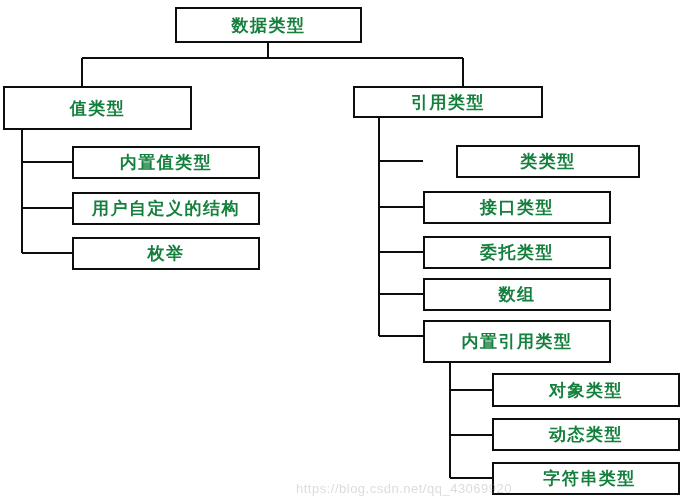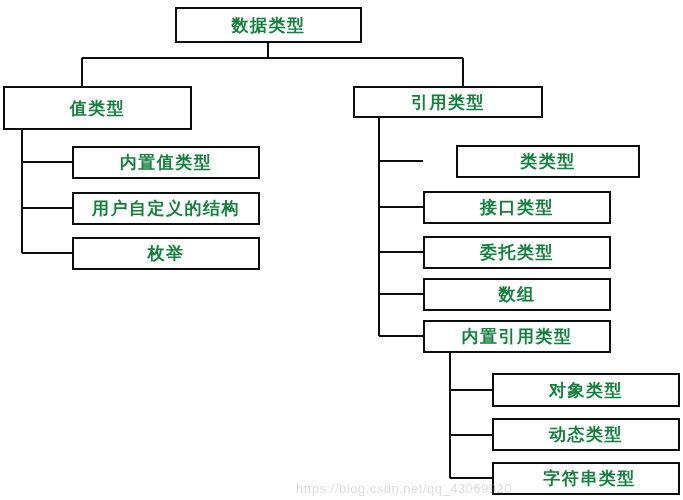--- a/index.html
+++ b/index.html
@@ -111,21 +111,21 @@
   </div>
   <div class="node-box" style="left: 423px; top: 191px; width: 188px; height: 33px; justify-content: center;">
     <span class="node-label">接口类型</span>
   </div>
   <div class="node-box" style="left: 423px; top: 236px; width: 188px; height: 33px;">
     <span class="node-label">委托类型</span>
   </div>
   <div class="node-box" style="left: 423px; top: 278px; width: 188px; height: 33px;">
     <span class="node-label">数组</span>
   </div>
-  <div class="node-box" style="left: 423px; top: 320px; width: 188px; height: 33px;">
+  <div class="node-box" style="left: 423px; top: 320px; width: 188px; height: 43px;">
     <span class="node-label">内置引用类型</span>
   </div>
 
   <div class="node-box" style="left: 492px; top: 373px; width: 188px; height: 34px;">
     <span class="node-label">对象类型</span>
   </div>
   <div class="node-box" style="left: 492px; top: 418px; width: 188px; height: 33px;">
     <span class="node-label">动态类型</span>
   </div>
   <div class="node-box" style="left: 492px; top: 462px; width: 188px; height: 33px; padding-left: 7px;">

